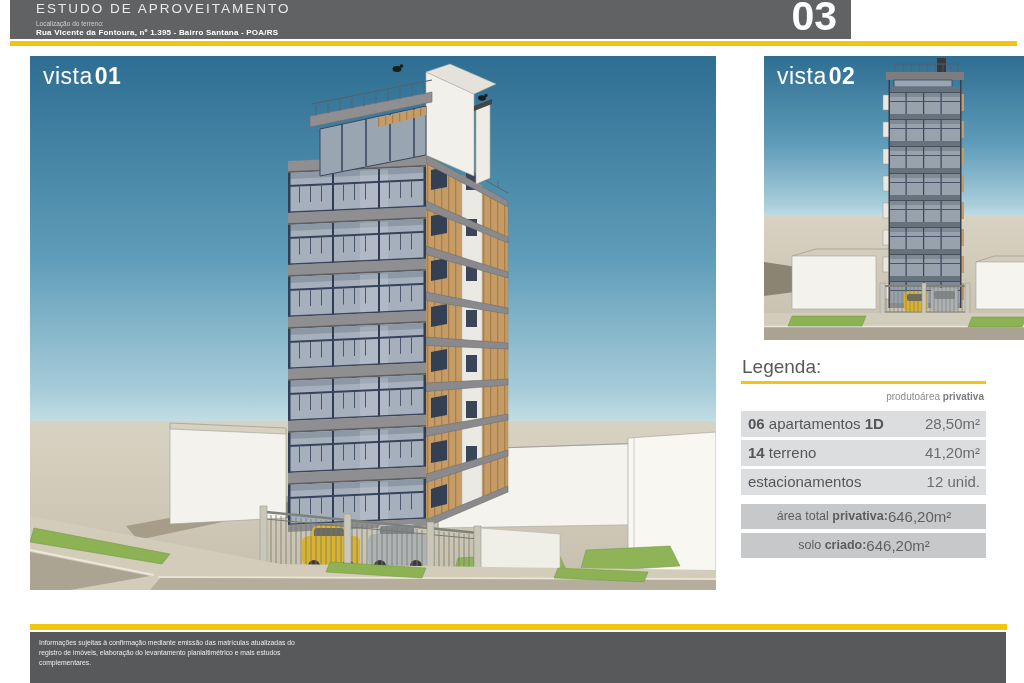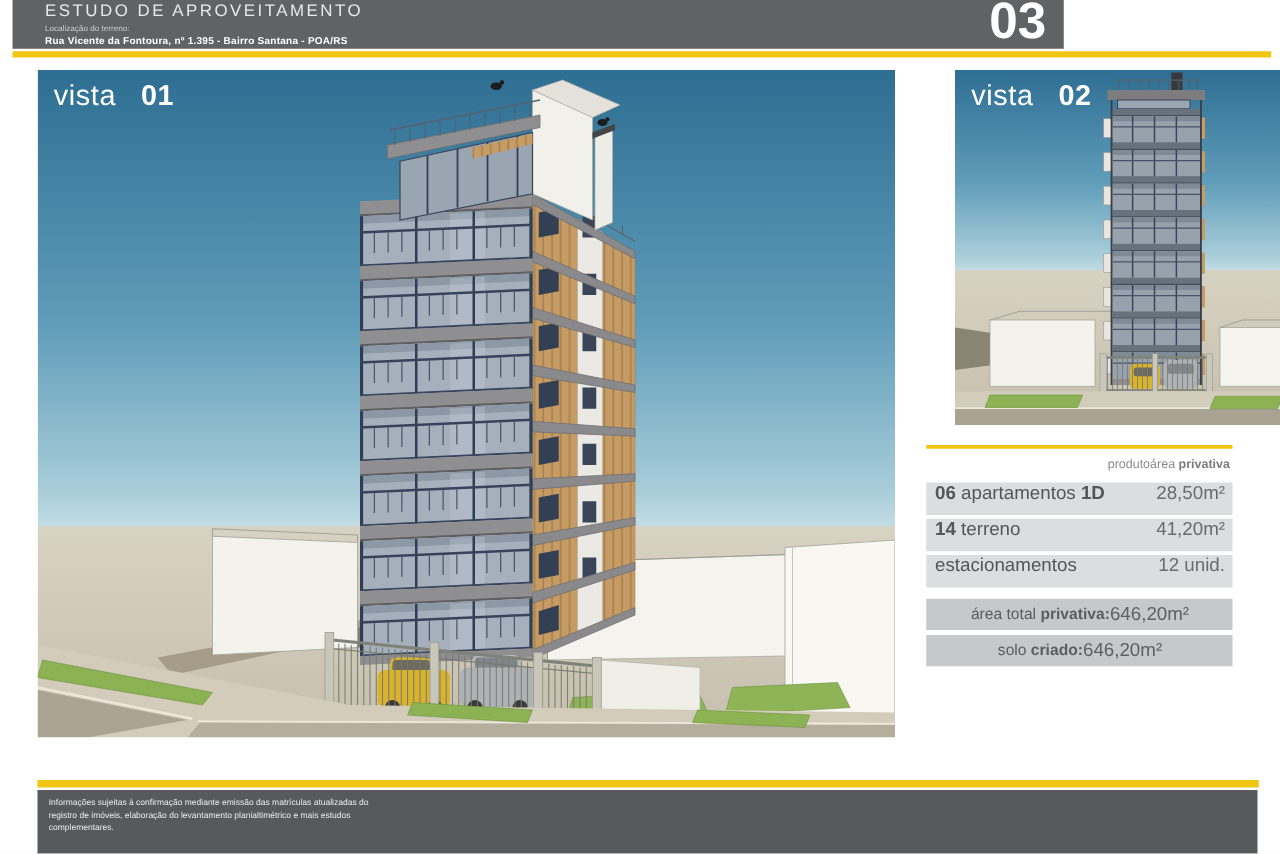--- a/index.html
+++ b/index.html
@@ -13,29 +13,29 @@
   .hdr-addr{position:absolute;left:26px;top:27.5px;font-size:8px;font-weight:700;color:#fff;letter-spacing:.2px}
   .hdr-num{position:absolute;right:14px;top:-7px;font-size:41px;font-weight:700;color:#fff}
   .rule-top{position:absolute;left:10px;top:41px;width:1007px;height:5px;background:#f2c512}
 
   
   .panel{position:absolute;overflow:hidden}
   .v1{left:30px;top:56px;width:686px;height:534px}
   .v2{left:764px;top:56px;width:275px;height:284px}
   .panel svg{display:block;width:100%;height:100%}
   .vista-label{position:absolute;left:13px;top:7px;font-size:23px;color:#fff;letter-spacing:.5px}
-  .vista-label b{font-weight:700;margin-left:20px}
+  .vista-label b{font-weight:700;margin-left:2px}
 
   
   .legend{position:absolute;left:741px;top:356px;width:245px}
   .legend-title{font-size:19px;color:#58595b;margin:0 0 3px 1px;font-weight:400}
   .legend-rule{height:2.5px;background:#f2c512;margin-bottom:7px}
   .legend-head{display:flex;justify-content:flex-end;font-size:10px;color:#8a8b8e;padding:0 2px;margin-bottom:9px}
   .legend-head b{font-weight:700;color:#7b7c7f}
-  .lrow{display:flex;justify-content:space-between;background:#dcddde;
+  .lrow{display:flex;justify-content:space-between;align-items:center;background:#dcddde;
         height:26px;padding:0 6px 0 7px;margin-bottom:3px;font-size:15px;color:#55565a}
   .lrow b{font-weight:700}
   .lrow .val{color:#6b6c6f}
   .totals{margin-top:9px}
   .trow{display:flex;justify-content:center;align-items:center;background:#c7c8ca;
         height:25px;padding:0 6px 0 7px;margin-bottom:4px;font-size:12.5px;color:#5c5d60}
   .trow b{font-weight:700}
   .trow .val{font-size:15px;color:#5f6063}
 
   
@@ -327,20 +327,21 @@
         <g fill="#8db254" stroke="#6f9440" stroke-width="0.5">
           <polygon points="28,260 102,260 98,270 24,270"></polygon>
           <polygon points="208,261 262,261 258,271 204,271"></polygon>
         </g>
       </g>
     </svg>
     <div class="vista-label"><span>vista</span><b>02</b></div>
   </div>
 
   <div class="legend">
+    <div class="legend-title">Legenda:</div>
     <div class="legend-rule"></div>
     <div class="legend-head">
       <span>produto</span>
       <span><span>área </span><b>privativa</b></span>
     </div>
     <div class="lrow">
       <span><b>06</b><span> apartamentos </span><b>1D</b></span>
       <span class="val">28,50m²</span>
     </div>
     <div class="lrow">

